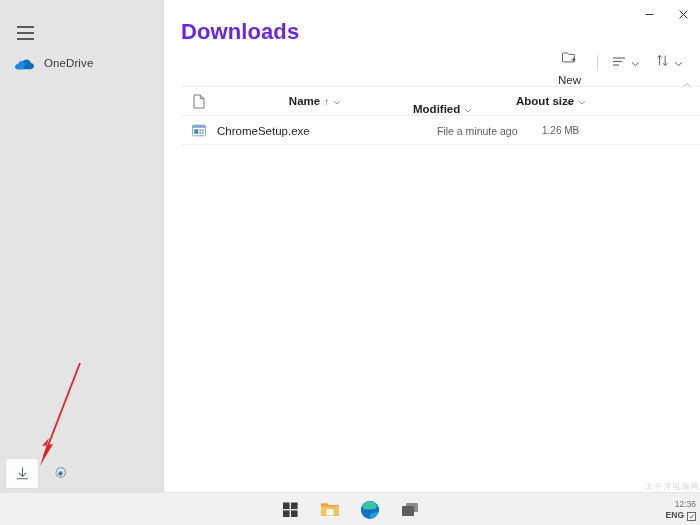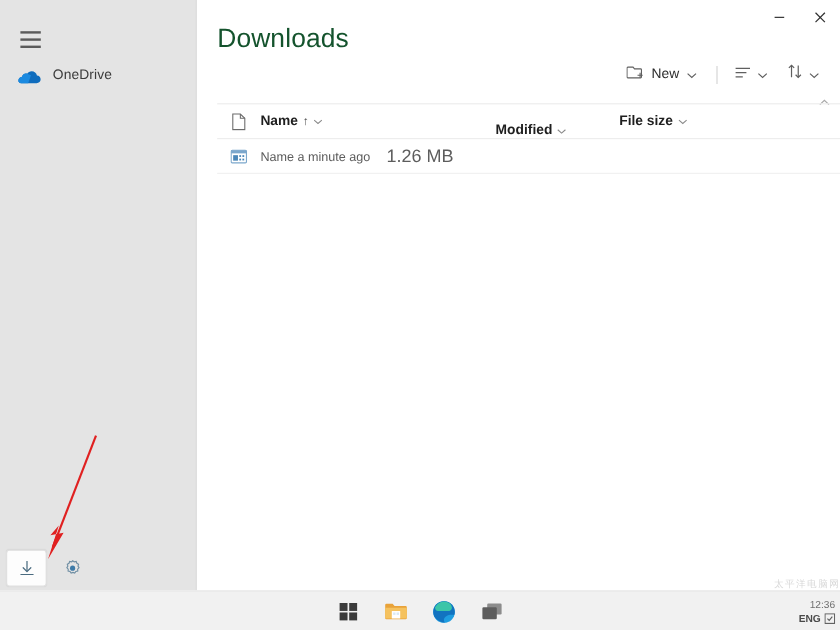--- a/index.html
+++ b/index.html
@@ -111,39 +111,40 @@
     width: 34px; height: 28px;
     display: flex; align-items: center; justify-content: center;
     color: #4a4a4a;
   }
   .win-btn svg { display: block; }
 
   #page-title {
     position: absolute;
     left: 16px; top: 19px;
     font-size: 22px;
-    font-weight: 400;
-    color: #14532d;
+    font-weight: 700;
+    color: #6d28d9;
     letter-spacing: .1px;
   }
 
   
   #toolbar {
     position: absolute;
     right: 14px; top: 49px;
     height: 26px;
     display: flex; align-items: center;
     gap: 0px;
   }
   #new-button {
     display: flex; align-items: center;
     height: 24px;
     padding: 0 5px;
     gap: 6px;
     border-radius: 3px;
+    flex-direction: column;
   }
   #new-button .new-label {
     font-size: 11.5px;
     color: #2b2b2b;
   }
   .tb-divider {
     width: 1px; height: 15px;
     background: #d6d6d6;
     margin: 0 11px;
   }
@@ -177,21 +178,21 @@
     width: 36px;
     display: flex; align-items: center; justify-content: center;
   }
   .col-head {
     display: flex; align-items: center;
     gap: 4px;
     font-size: 11.5px;
     font-weight: bold;
     color: #1f1f1f;
   }
-  .col-name  { width: 196px; }
+  .col-name  { width: 196px; justify-content: center; }
   .col-mod   { width: 103px; margin-top: 15px; }
   .col-size  { width: 95px; }
   .sort-asc  { font-size: 10px; color: #4a4a4a; font-weight: normal; }
 
   
   #file-list {
     position: absolute;
     left: 16px; top: 117px;
     width: 519px;
   }
@@ -209,21 +210,21 @@
     font-size: 11.5px;
     color: #1f1f1f;
   }
   .cell-mod {
     width: 105px;
     font-size: 10.5px;
     color: #5d5d5d;
   }
   .cell-size {
     width: 95px;
-    font-size: 15px;
+    font-size: 10px;
     color: #5d5d5d;
   }
 
   
   #taskbar {
     position: absolute;
     left: 0; bottom: 0;
     width: 700px; height: 33px;
     background: #f1f1f1;
     border-top: 1px solid #e6e6e6;
@@ -433,21 +434,21 @@
         <div class="col-head col-mod">
           <span>Modified</span>
           <span class="chev">
             <svg width="8" height="5" viewBox="0 0 8 5">
               <path d="M.8 1.1 L4 3.9 L7.2 1.1" fill="none" stroke="#8a8a8a" stroke-width=".9"></path>
             </svg>
           </span>
         </div>
 
         <div class="col-head col-size">
-          <span>File size</span>
+          <span>About size</span>
           <span class="chev">
             <svg width="8" height="5" viewBox="0 0 8 5">
               <path d="M.8 1.1 L4 3.9 L7.2 1.1" fill="none" stroke="#8a8a8a" stroke-width=".9"></path>
             </svg>
           </span>
         </div>
       </div>
 
       <div id="file-list">
         <div class="file-row">
@@ -455,21 +456,22 @@
             <svg width="14" height="13" viewBox="0 0 14 13">
               <rect x=".6" y="1.2" width="12.8" height="10.6" rx="1" fill="#ffffff" stroke="#7ba7cc" stroke-width="1"></rect>
               <rect x=".6" y="1.2" width="12.8" height="2.6" fill="#7ba7cc"></rect>
               <rect x="2.3" y="5.3" width="4" height="4.6" fill="#4b87b8"></rect>
               <rect x="7.4" y="5.3" width="1.5" height="1.5" fill="#4b87b8"></rect>
               <rect x="7.4" y="8.2" width="1.5" height="1.5" fill="#4b87b8"></rect>
               <rect x="10" y="5.3" width="1.5" height="1.5" fill="#4b87b8"></rect>
               <rect x="10" y="8.2" width="1.5" height="1.5" fill="#4b87b8"></rect>
             </svg>
           </div>
-          <div class="cell-mod">Name a minute ago</div>
+          <div class="cell-name">ChromeSetup.exe</div>
+          <div class="cell-mod">File a minute ago</div>
           <div class="cell-size">1.26 MB</div>
         </div>
       </div>
 
     </div>
   </div>
 
   <div id="taskbar">
     <div id="taskbar-center">
 

